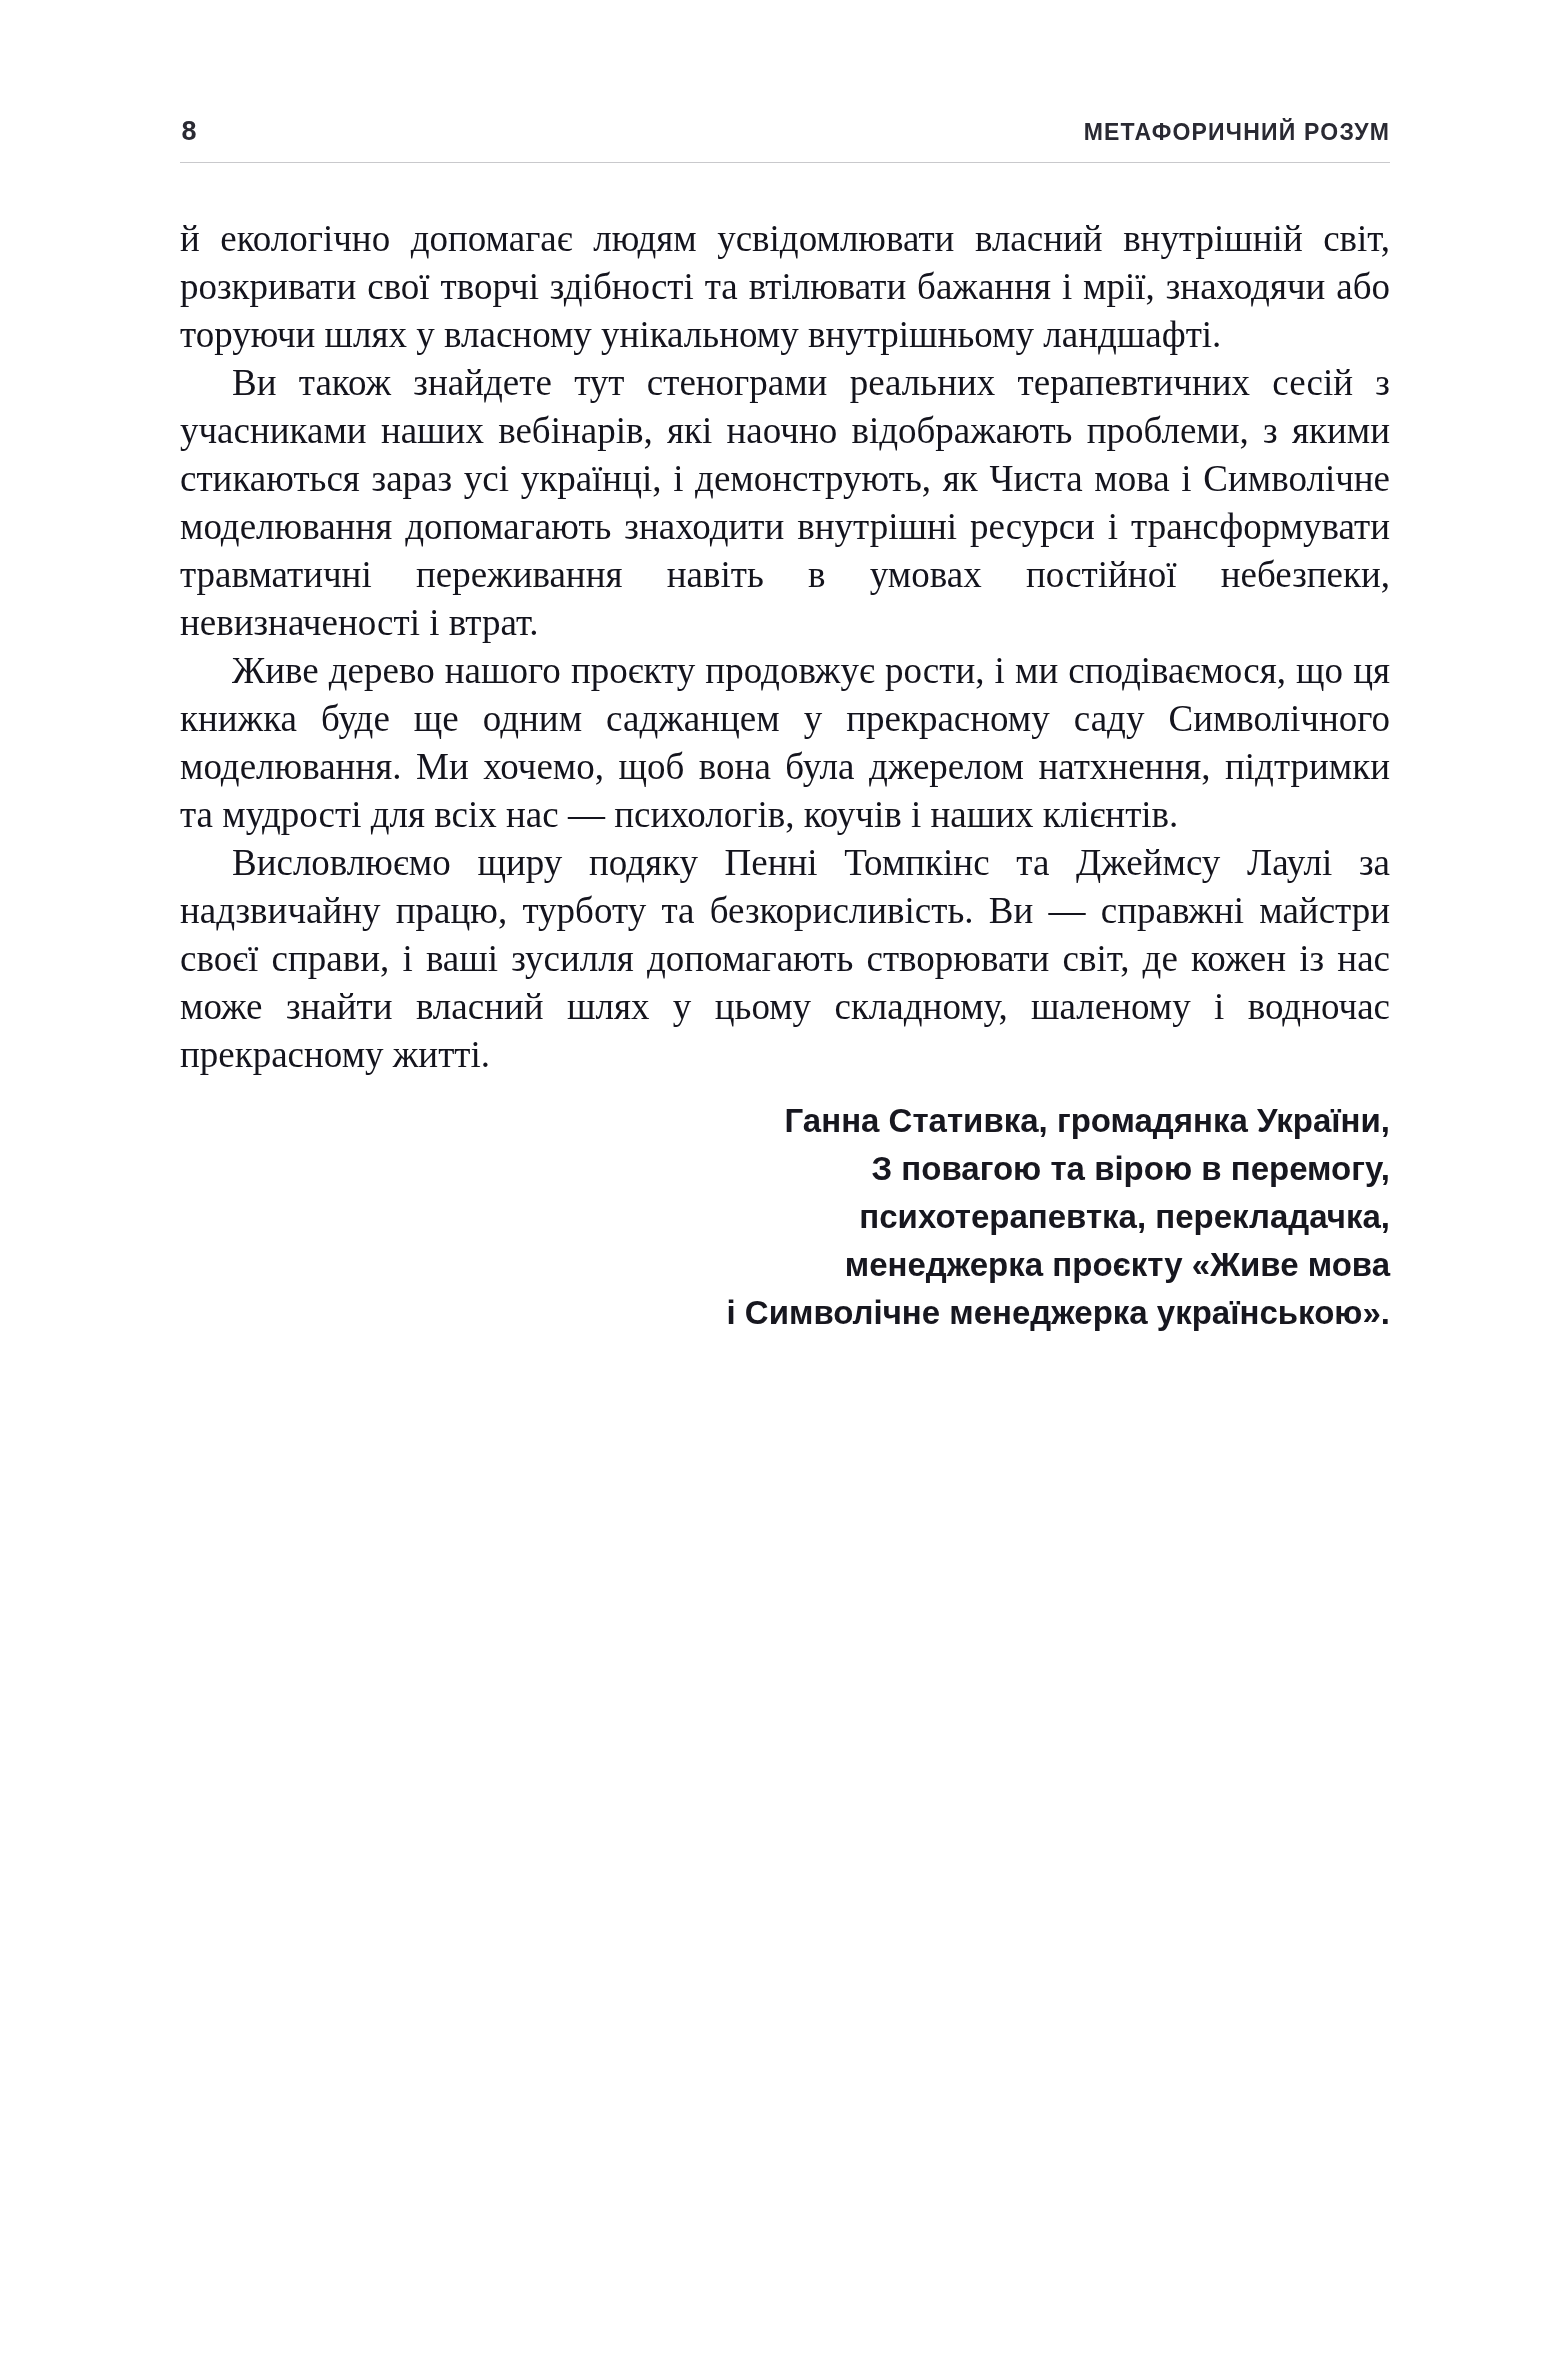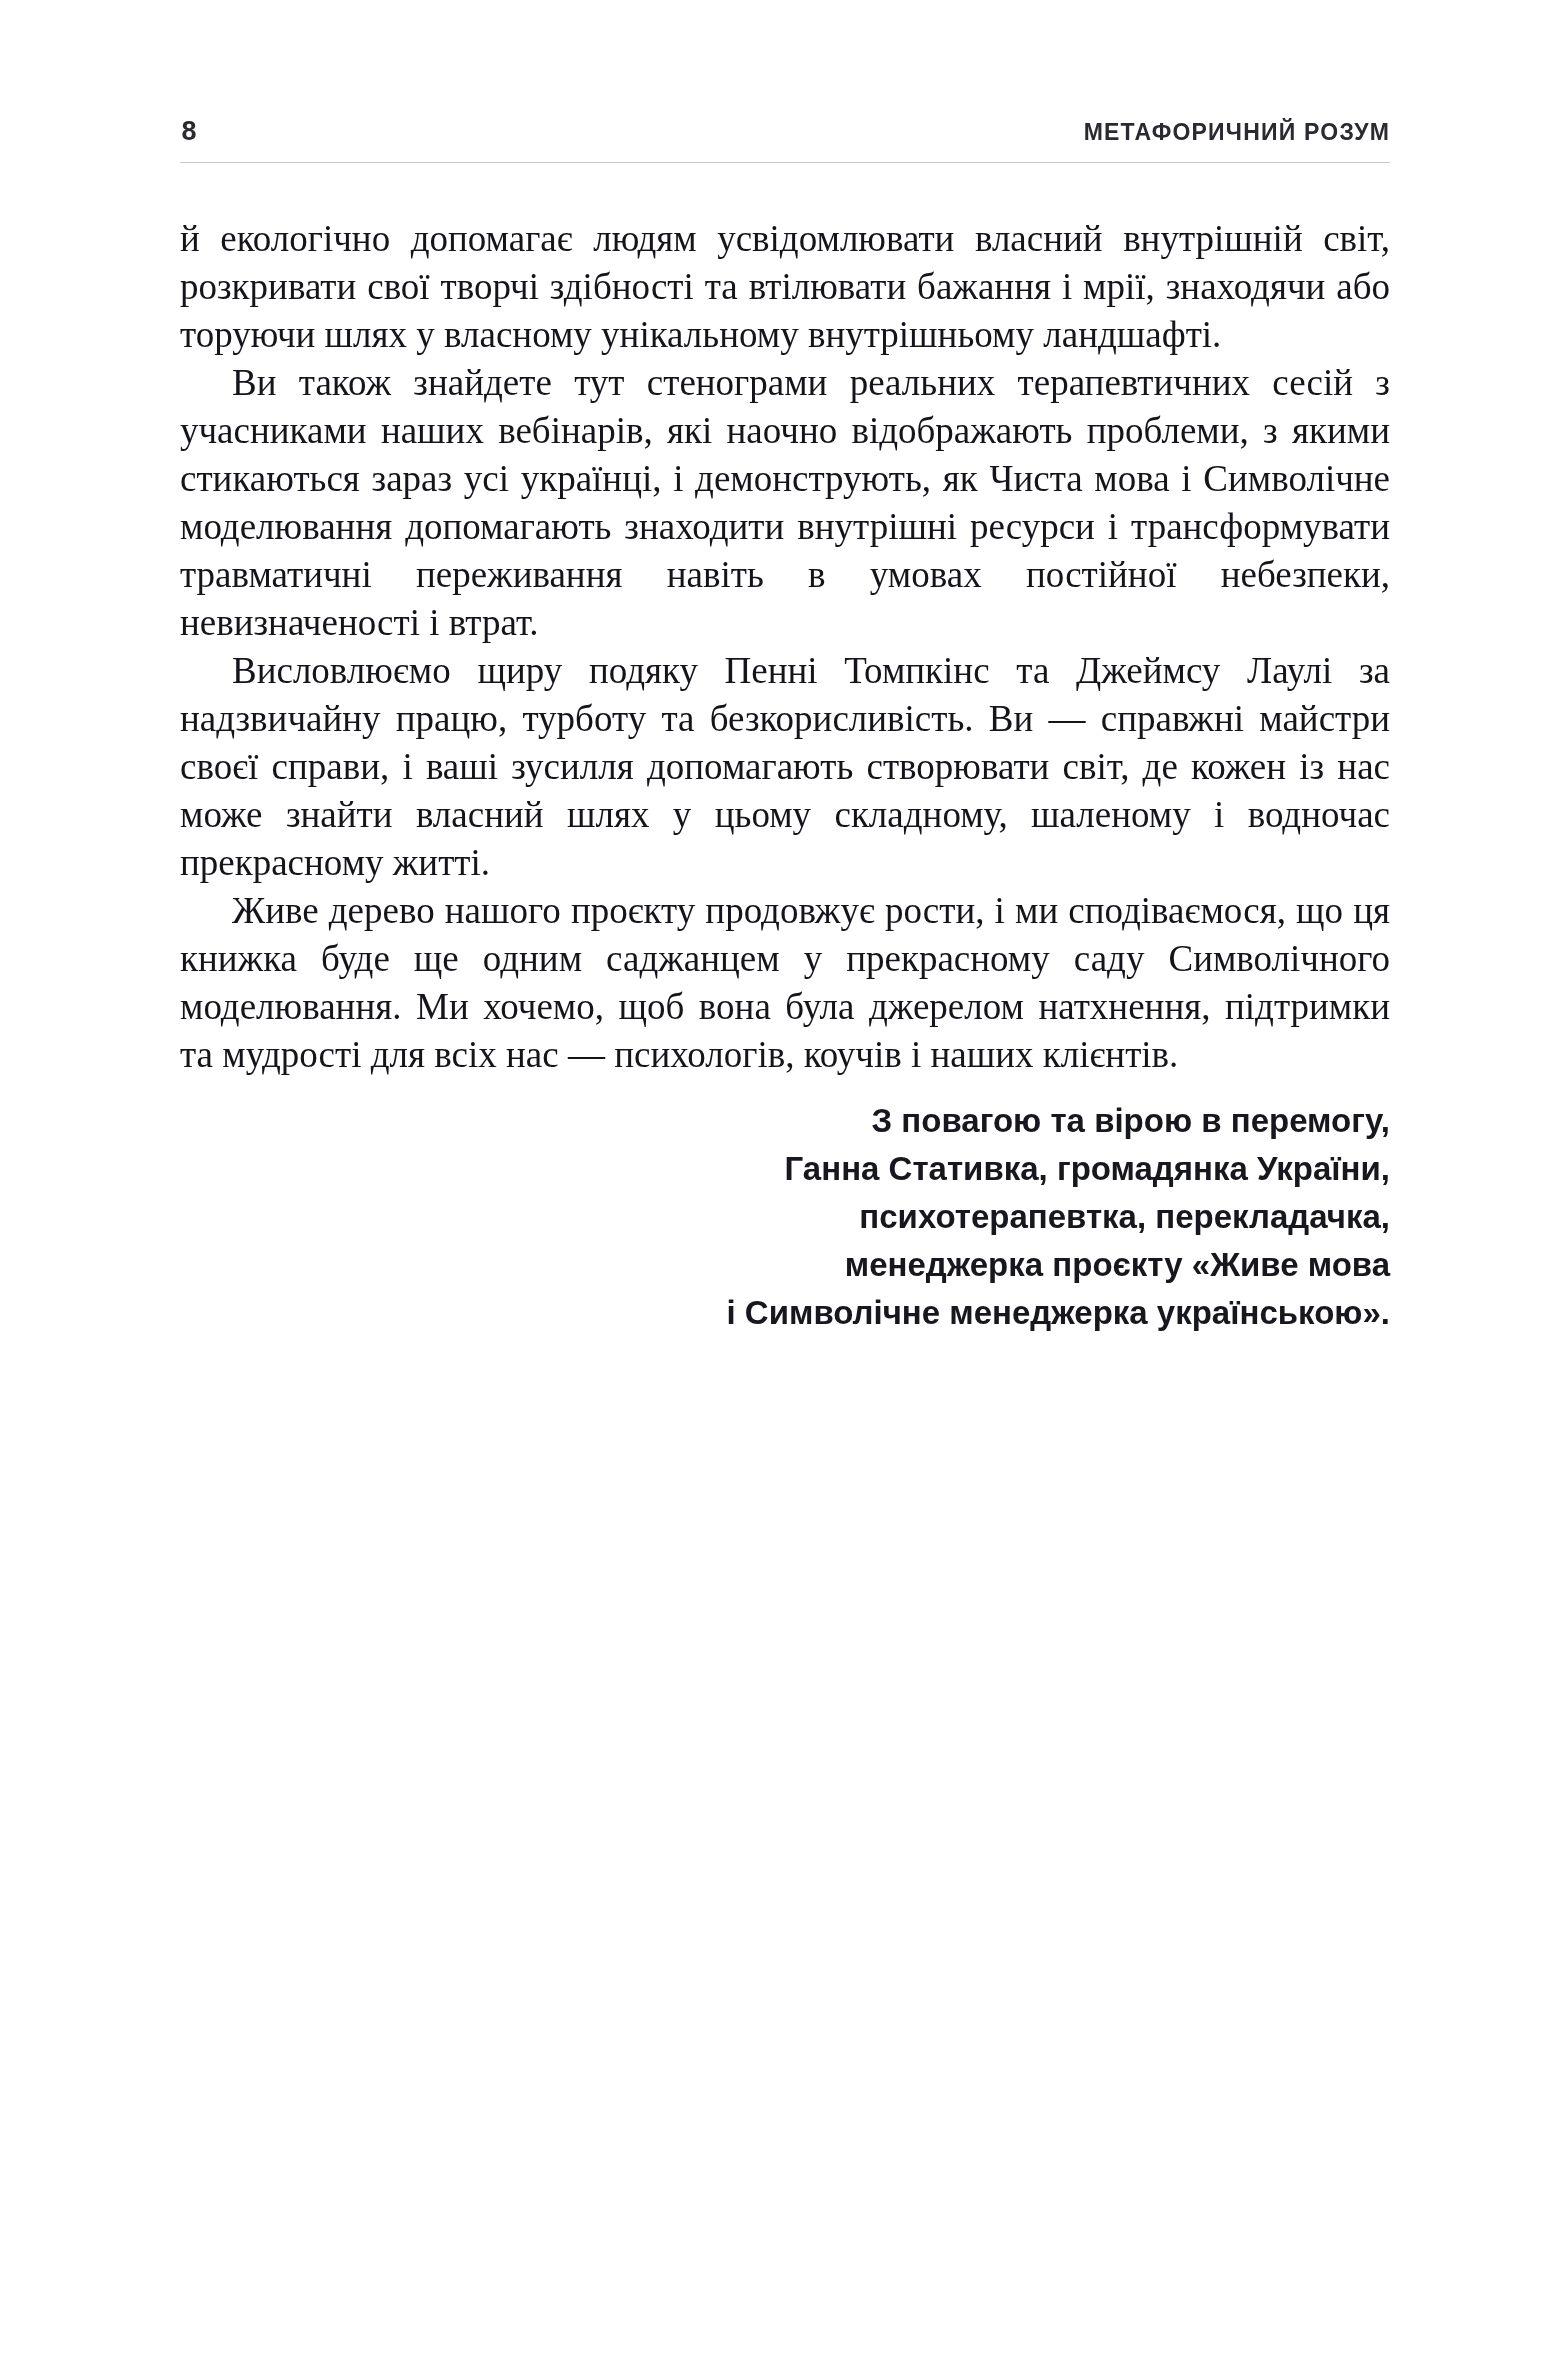--- a/index.html
+++ b/index.html
@@ -93,27 +93,27 @@
 
     <div class="running-head">
       <span class="page-num">8</span>
       <span class="head-title">МЕТАФОРИЧНИЙ РОЗУМ</span>
     </div>
     <div class="head-rule"></div>
 
     <div class="body-text">
       <p class="no-indent">й екологічно допомагає людям усвідомлювати власний внутрішній світ, розкривати свої творчі здібності та втілювати бажання і мрії, знаходячи або торуючи шлях у власному унікальному внутрішньому ландшафті.</p>
       <p>Ви також знайдете тут стенограми реальних терапевтичних сесій з учасниками наших вебінарів, які наочно відображають проблеми, з якими стикаються зараз усі українці, і демонструють, як Чиста мова і Символічне моделювання допомагають знаходити внутрішні ресурси і трансформувати травматичні переживання навіть в умовах постійної небезпеки, невизначеності і втрат.</p>
+      <p>Живе дерево нашого проєкту продовжує рости, і ми сподіваємося, що ця книжка буде ще одним саджанцем у прекрасному саду Символічного моделювання. Ми хочемо, щоб вона була джерелом натхнення, підтримки та мудрості для всіх нас — психологів, коучів і наших клієнтів.</p>
       <p>Висловлюємо щиру подяку Пенні Томпкінс та Джеймсу Лаулі за надзвичайну працю, турботу та безкорисливість. Ви — справжні майстри своєї справи, і ваші зусилля допомагають створювати світ, де кожен із нас може знайти власний шлях у цьому складному, шаленому і водночас прекрасному житті.</p>
-      <p>Живе дерево нашого проєкту продовжує рости, і ми сподіваємося, що ця книжка буде ще одним саджанцем у прекрасному саду Символічного моделювання. Ми хочемо, щоб вона була джерелом натхнення, підтримки та мудрості для всіх нас — психологів, коучів і наших клієнтів.</p>
     </div>
 
     <div class="signature">
+      <span class="sig-line">Ганна Стативка, громадянка України,</span>
       <span class="sig-line">З повагою та вірою в перемогу,</span>
-      <span class="sig-line">Ганна Стативка, громадянка України,</span>
       <span class="sig-line">психотерапевтка, перекладачка,</span>
       <span class="sig-line">менеджерка проєкту «Живе мова</span>
       <span class="sig-line">і Символічне менеджерка українською».</span>
     </div>
 
   </div>
 </div>
 
 
 </body></html>

